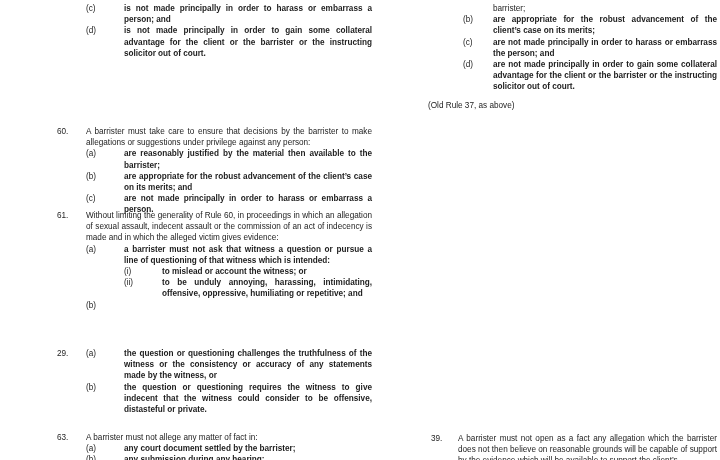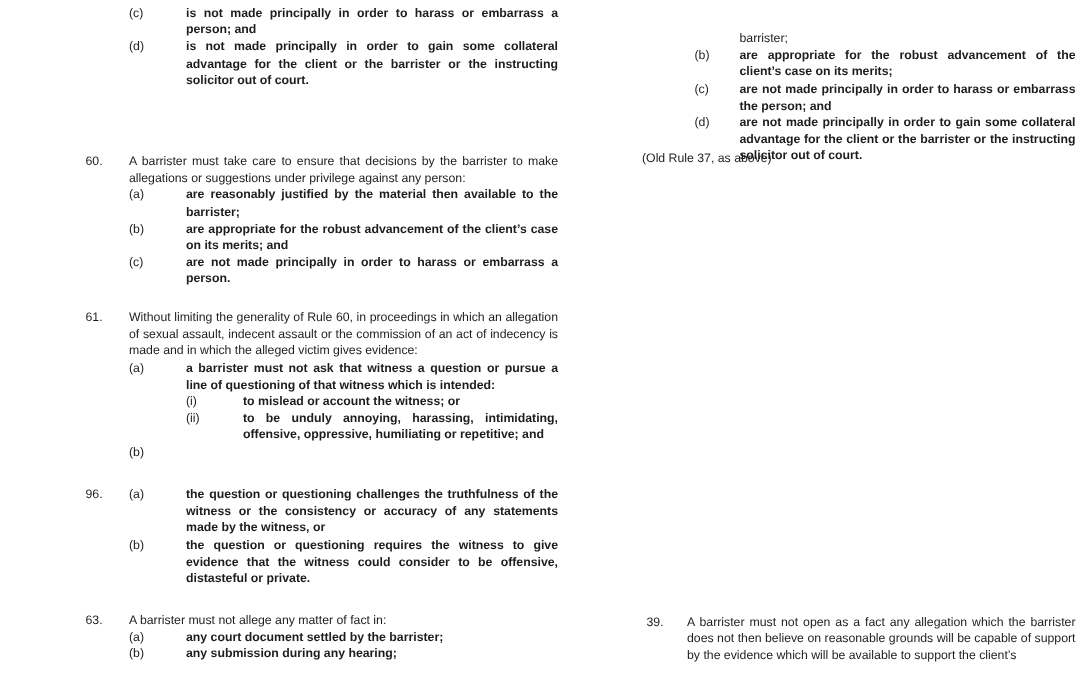--- a/index.html
+++ b/index.html
@@ -12,21 +12,21 @@
     line-height: 11.2px;
     color: #1d1d1d;
   }
   .page { position: relative; width: 720px; height: 460px; background: #ffffff; overflow: hidden; }
   .col { position: absolute; top: 0; }
   .col-left  { left: 57px;  width: 315px; }
   .col-right { left: 428px; width: 289px; }
   .block { position: absolute; left: 0; right: 0; }
 
   
-  .rrow  { display: flex; }
+  .rrow  { display: flex; margin-top: 24px; }
   .rnum  { flex: none; width: 29px; }
   .rbody { flex: 1; min-width: 0; }
   .rtext { text-align: justify; }
 
   
   .item   { display: flex; }
   .marker { flex: none; width: 38px; }
   .ibody  { flex: 1; min-width: 0; }
   .itext  { flex: 1; min-width: 0; text-align: justify; font-weight: bold; }
 
@@ -74,21 +74,21 @@
             <div class="itext">are appropriate for the robust advancement of the client’s case on its merits; and</div>
           </div>
           <div class="item">
             <span class="marker">(c)</span>
             <div class="itext">are not made principally in order to harass or embarrass a person.</div>
           </div>
         </div>
       </div>
     </section>
 
-    <section class="block" style="top:206px">
+    <section class="block" style="top:186px">
       <div class="rrow">
         <span class="rnum">61.</span>
         <div class="rbody">
           <div class="rtext">Without limiting the generality of Rule 60, in proceedings in which an allegation of sexual assault, indecent assault or the commission of an act of indecency is made and in which the alleged victim gives evidence:</div>
           <div class="item">
             <span class="marker">(a)</span>
             <div class="ibody">
               <div class="itext">a barrister must not ask that witness a question or pursue a line of questioning of that witness which is intended:</div>
               <div class="item">
                 <span class="marker">(i)</span>
@@ -102,29 +102,29 @@
           </div>
           <div class="item">
             <span class="marker">(b)</span>
           </div>
         </div>
       </div>
     </section>
 
     <section class="block" style="top:324px">
       <div class="rrow">
-        <span class="rnum">96.</span>
+        <span class="rnum">29.</span>
         <div class="rbody">
           <div class="item">
             <span class="marker">(a)</span>
             <div class="itext">the question or questioning challenges the truthfulness of the witness or the consistency or accuracy of any statements made by the witness, or</div>
           </div>
           <div class="item">
             <span class="marker">(b)</span>
-            <div class="itext">the question or questioning requires the witness to give evidence that the witness could consider to be offensive, distasteful or private.</div>
+            <div class="itext">the question or questioning requires the witness to give indecent that the witness could consider to be offensive, distasteful or private.</div>
           </div>
         </div>
       </div>
     </section>
 
     <section class="block" style="top:408px">
       <div class="rrow">
         <span class="rnum">63.</span>
         <div class="rbody">
           <div class="rtext">A barrister must not allege any matter of fact in:</div>
@@ -137,21 +137,21 @@
             <div class="itext">any submission during any hearing;</div>
           </div>
         </div>
       </div>
     </section>
 
   </div>
 
   <div class="col col-right">
 
-    <section class="block" style="top:20px">
+    <section class="block" style="top:3px">
       <div class="cont-line">barrister;</div>
       <div class="item r-item">
         <span class="marker">(b)</span>
         <div class="itext">are appropriate for the robust advancement of the client’s case on its merits;</div>
       </div>
       <div class="item r-item">
         <span class="marker">(c)</span>
         <div class="itext">are not made principally in order to harass or embarrass the person; and</div>
       </div>
       <div class="item r-item">

